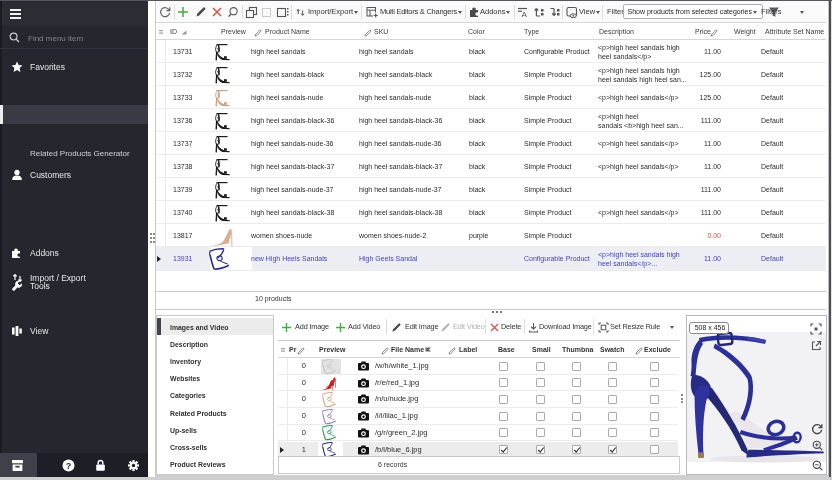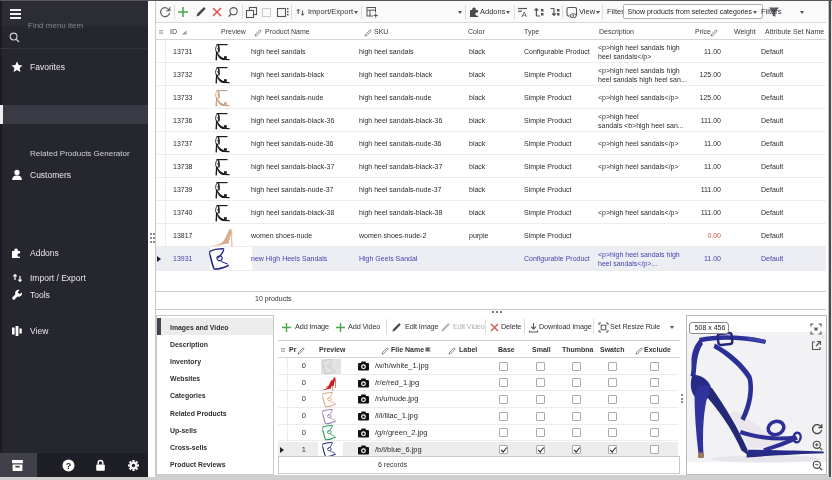--- a/index.html
+++ b/index.html
@@ -79,21 +79,21 @@
 <div id="sidebar" class="a">
   <div class="a" style="left:0;top:0;width:148px;height:25px;background:#2c2c35"></div>
     <div class="a" style="left:0;top:0;width:1.5px;height:476px;background:#1b1b21"></div>
   <div class="a" style="left:10px;top:8px;width:11px;height:2px;background:#f2f2f2"></div>
   <div class="a" style="left:10px;top:12px;width:11px;height:2px;background:#f2f2f2"></div>
   <div class="a" style="left:10px;top:16px;width:11px;height:2px;background:#f2f2f2"></div>
   <svg class="a" style="left:9px;top:31px" width="11" height="11" viewBox="0 0 11 11">
       <circle cx="4.6" cy="4.6" r="3.4" fill="none" stroke="#c9c9cf" stroke-width="1.2"></circle>
       <line x1="7.2" y1="7.2" x2="10" y2="10" stroke="#c9c9cf" stroke-width="1.4"></line>
     </svg>
-  <div class="a" style="left:28px;top:20px;font-size:8px;color:#84848c">Find menu item</div>
+  <div class="a" style="left:28px;top:33px;font-size:8px;color:#84848c">Find menu item</div>
   <div class="a" style="left:0;top:47px;width:148px;height:1px;background:#33333d"></div>
   <div class="mi" style="top:54px">
     <svg width="12" height="12" viewBox="0 0 12 12">
         <path d="M6 0.5 L7.6 4 L11.5 4.4 L8.6 7 L9.4 11 L6 9 L2.6 11 L3.4 7 L0.5 4.4 L4.4 4 Z" fill="#fff"></path>
       </svg>
     <span class="t">Favorites</span>
   </div>
   <div class="a" style="left:0;top:104px;width:148px;height:19px;background:#3a3a45"></div>
   <div class="a" style="left:0;top:104px;width:3px;height:19px;background:#ededef"></div>
   <div class="smi" style="top:142.5px">
@@ -112,21 +112,21 @@
       </svg>
     <span class="t">Addons</span>
   </div>
   <div class="mi" style="top:265px">
     <svg width="13" height="13" viewBox="0 0 13 13">
         <path d="M4 8.5 V3 M4 3 L2.4 4.8 M4 3 L5.6 4.8" stroke="#fff" stroke-width="1.2" fill="none"></path>
         <path d="M9 4.5 V10 M9 10 L7.4 8.2 M9 10 L10.6 8.2" stroke="#fff" stroke-width="1.2" fill="none"></path>
       </svg>
     <span class="t">Import / Export</span>
   </div>
-  <div class="mi" style="top:282px">
+  <div class="mi" style="top:273px">
     <svg width="12" height="12" viewBox="0 0 12 12">
         <path d="M10.8 3.2 a3.4 3.4 0 0 1 -4.4 4.4 L3.6 10.4 a1.5 1.5 0 0 1 -2.1 -2.1 L4.3 5.5 a3.4 3.4 0 0 1 4.4 -4.4 L6.6 3.2 L8.7 5.3 Z" fill="#fff"></path>
       </svg>
     <span class="t">Tools</span>
   </div>
   <div class="mi" style="top:318px">
     <svg width="12" height="12" viewBox="0 0 12 12">
         <rect x="1" y="2.5" width="2.6" height="7" fill="#fff"></rect>
         <rect x="4.6" y="1" width="2.8" height="10" fill="#fff"></rect>
         <rect x="8.4" y="3.5" width="2.4" height="5" fill="#fff"></rect>
@@ -203,20 +203,21 @@
     <div class="tbt" style="left:152px">Import/Export</div>
     <div class="car" style="left:198px"></div>
     <div class="sep" style="left:205px"></div>
     <svg class="a" style="left:210px;top:5px" width="13" height="12" viewBox="0 0 13 12">
         <rect x="1" y="1.5" width="8.5" height="8.5" fill="none" stroke="#555" stroke-width="1"></rect>
         <line x1="1" y1="4.2" x2="9.5" y2="4.2" stroke="#555" stroke-width="1"></line>
         <line x1="4" y1="4.2" x2="4" y2="10" stroke="#555" stroke-width="1"></line>
         <rect x="7" y="6.5" width="5.5" height="5.5" fill="#fafafa"></rect>
         <path d="M9.7 7.5 V11.5 M7.7 9.5 H11.7" stroke="#555" stroke-width="1.1"></path>
       </svg>
+    <div class="tbt" style="left:224px;letter-spacing:-0.25px">Multi Editors &amp; Changers</div>
     <div class="car" style="left:302px"></div>
     <div class="sep" style="left:309px"></div>
     <svg class="a" style="left:312.5px;top:5px" width="12" height="12" viewBox="0 0 12 12">
         <path d="M1 4 h2.4 a1.8 1.8 0 1 1 3.2 0 H9 v2.4 a1.8 1.8 0 1 0 0 3.2 V11 H1 Z" fill="#4a4a4a"></path>
       </svg>
     <div class="tbt" style="left:324px">Addons</div>
     <div class="car" style="left:350px"></div>
     <div class="sep" style="left:358px"></div>
     <svg class="a" style="left:360.5px;top:5px" width="12" height="12" viewBox="0 0 12 12">
         <g stroke="#555" stroke-width="1.2">

